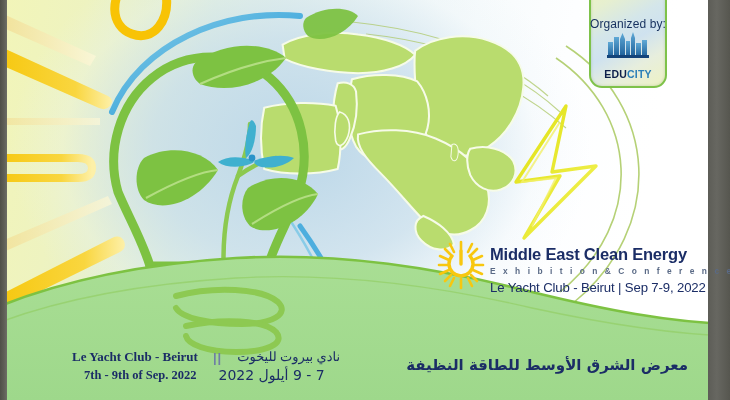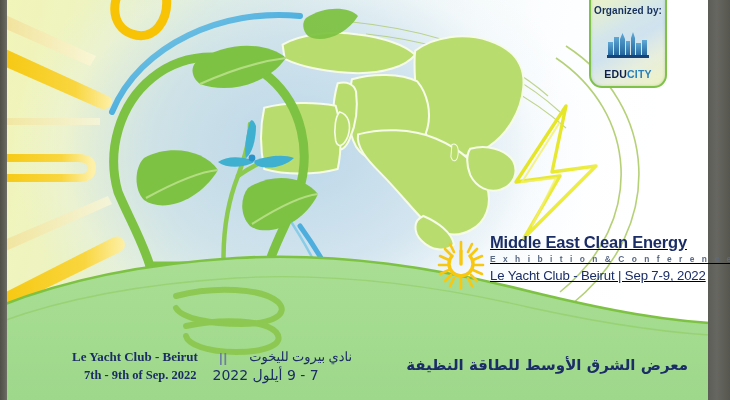--- a/index.html
+++ b/index.html
@@ -34,69 +34,69 @@
   
   .org-badge{
     position:absolute;left:589px;top:-16px;width:78px;height:104px;
     border:2px solid #7ec24a;border-radius:13px;
     background:linear-gradient(150deg,#eef3c3 0%,#e6efd0 18%,#d4e6ea 40%,#cfe2ef 55%,#e7eedd 75%,#eef2c4 100%);
     box-shadow:0 0 3px rgba(120,150,90,0.35) inset;
     display:flex;flex-direction:column;align-items:center;justify-content:flex-end;
     padding-bottom:7px;box-sizing:border-box;
   }
   .org-by{
-    font-size:10px;font-weight:bold;color:#16305e;
-    letter-spacing:.1px;margin-bottom:16px;white-space:nowrap;
+    font-size:12px;font-weight:normal;color:#16305e;
+    letter-spacing:.1px;margin-bottom:1px;white-space:nowrap;
   }
   .educity-mark{width:44px;height:26px;display:block;}
   .educity-word{
     font-size:10.5px;font-weight:bold;color:#0d1f4a;letter-spacing:.2px;
     margin-top:11px;line-height:1;
   }
   .educity-word .ci{color:#2a7fb8;}
   .badge-stem{
     position:absolute;left:614px;top:86px;width:28px;height:16px;
     background:#6fc04a;border-radius:0 0 14px 14px;z-index:-1;
   }
 
   
   .lockup{
     position:absolute;left:432px;top:234px;width:280px;height:66px;
   }
   .sun-icon{position:absolute;left:0;top:4px;width:58px;height:54px;}
-  .lk-text{position:absolute;left:58px;top:0;width:222px;text-decoration:underline;}
+  .lk-text{position:absolute;left:58px;top:12px;width:222px;}
   .lk-title{
     font-size:16.5px;font-weight:bold;color:#1b2d66;
     letter-spacing:-0.2px;line-height:1.05;white-space:nowrap;
   }
   .lk-sub{
     font-size:8.4px;color:#5a6a86;letter-spacing:2.55px;
     margin-top:3px;white-space:nowrap;font-weight:600;
   }
   .lk-venue{
     font-size:13.2px;color:#1b2d66;margin-top:4px;
     white-space:nowrap;letter-spacing:-0.15px;
   }
 
   
   .btm-left{
     position:absolute;left:72px;top:349px;width:300px;
     text-align:center;
   }
-  .bl-row{display:flex;align-items:center;justify-content:flex-start;gap:21px;}
+  .bl-row{display:flex;align-items:center;justify-content:flex-start;gap:15px;}
   .bl-en{
     font-family:"Liberation Serif",serif;
     font-size:13px;font-weight:bold;color:#1b2d66;white-space:nowrap;
   }
   .bl-sep{font-size:13px;color:#6f7fa4;font-weight:bold;letter-spacing:1px;}
   .bl-ar{
     font-size:13px;color:#1b2d66;white-space:nowrap;direction:rtl;
     font-family:Liberation Serif, serif;
   }
-  .bl-row2{display:flex;align-items:center;gap:16px;margin-top:2px;padding-left:12px;}
+  .bl-row2{display:flex;align-items:center;gap:22px;margin-top:2px;padding-left:12px;}
   .bl-en2{
     font-family:"Liberation Serif",serif;
     font-size:12.5px;font-weight:bold;color:#1b2d66;white-space:nowrap;
   }
   .bl-ar2{
     font-size:14px;color:#1b2d66;white-space:nowrap;direction:rtl;
     font-family:"DejaVu Sans",sans-serif;
   }
 
   .btm-right{

